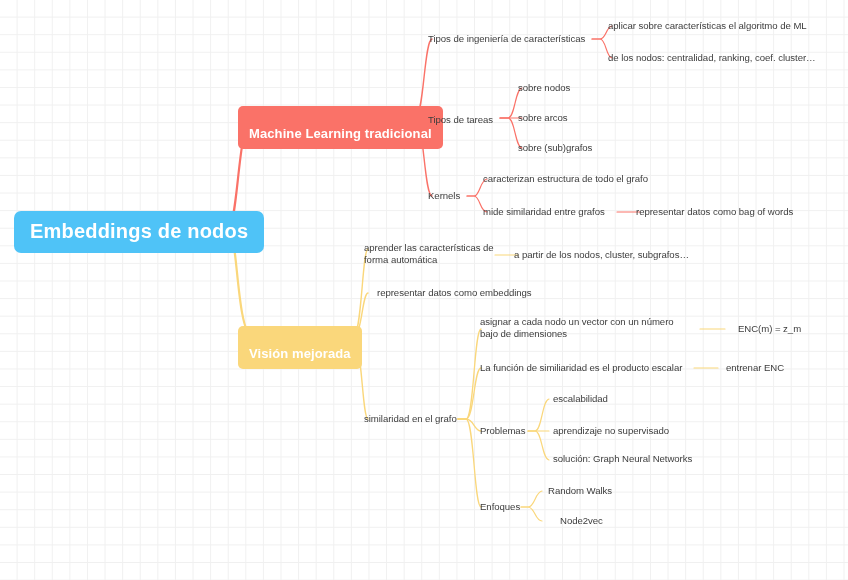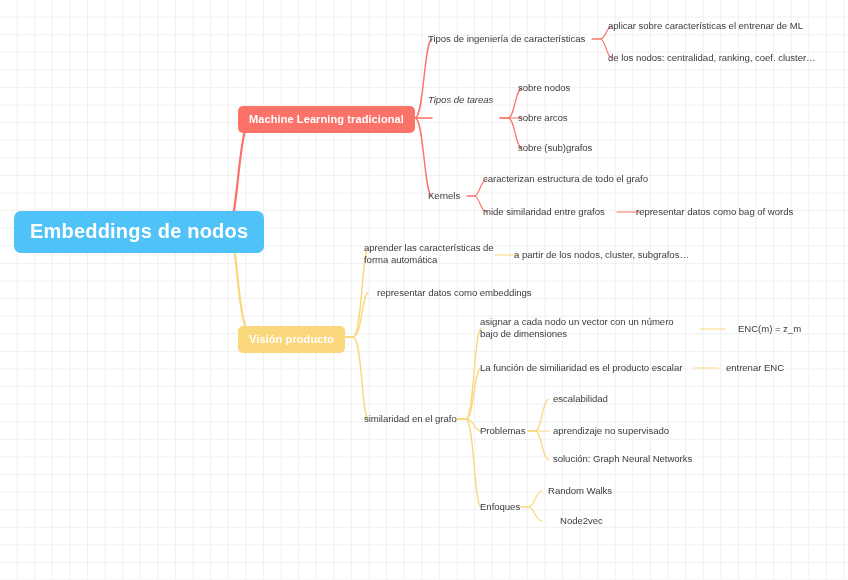--- a/index.html
+++ b/index.html
@@ -39,23 +39,23 @@
     font-size: 20px;
     font-weight: bold;
     padding: 9px 16px 10px 16px;
     letter-spacing: .2px;
     line-height: 1.15;
   }
   
   .pill {
     color: #ffffff;
     border-radius: 5px;
-    font-size: 11px;
+    font-size: 13px;
     font-weight: bold;
-    padding: 7px 11px 7px 11px;
+    padding: 21px 11px 7px 11px;
     line-height: 1.15;
     letter-spacing: .1px;
   }
   .pill.red { background: #FA7268; }
   .pill.yellow { background: #FAD77B; }
   
   .leaf {
     color: #3d3d3d;
     font-size: 9.6px;
     line-height: 1.38;
@@ -109,29 +109,29 @@
     <path d="M528,431 L535,431 C542,431 542,459 549,460" stroke="#FAD77B" stroke-width="1.2" fill="none" stroke-linecap="round"></path>
 
     <path d="M521,507 L528,507 C535,507 535,492 542,491" stroke="#FAD77B" stroke-width="1.2" fill="none" stroke-linecap="round"></path>
     <path d="M521,507 L528,507 C535,507 535,521 542,521" stroke="#FAD77B" stroke-width="1.2" fill="none" stroke-linecap="round"></path>
   </svg>
 
   <div class="node root" style="left:14px; top:211px;">Embeddings de nodos</div>
 
   <div class="node pill red" style="left:238px; top:106px;">Machine Learning tradicional</div>
 
-  <div class="node pill yellow" style="left:238px; top:326px;">Visión producto</div>
+  <div class="node pill yellow" style="left:238px; top:326px;">Visión mejorada</div>
 
   <div class="node leaf" style="left:428px; top:32px;">Tipos de ingeniería de características</div>
 
-  <div class="node leaf" style="left:608px; top:19px;">aplicar sobre características el entrenar de ML</div>
+  <div class="node leaf" style="left:608px; top:19px;">aplicar sobre características el algoritmo de ML</div>
 
   <div class="node leaf" style="left:608px; top:51px;">de los nodos: centralidad, ranking, coef. cluster…</div>
 
-  <div class="node leaf" style="left:428px; top:93px;font-style:italic;">Tipos de tareas</div>
+  <div class="node leaf" style="left:428px; top:113px;">Tipos de tareas</div>
 
   <div class="node leaf" style="left:518px; top:81px;">sobre nodos</div>
 
   <div class="node leaf" style="left:518px; top:111px;">sobre arcos</div>
 
   <div class="node leaf" style="left:518px; top:141px;">sobre (sub)grafos</div>
 
   <div class="node leaf" style="left:428px; top:189px;">Kernels</div>
 
   <div class="node leaf" style="left:483px; top:172px;">caracterizan estructura de todo el grafo</div>

